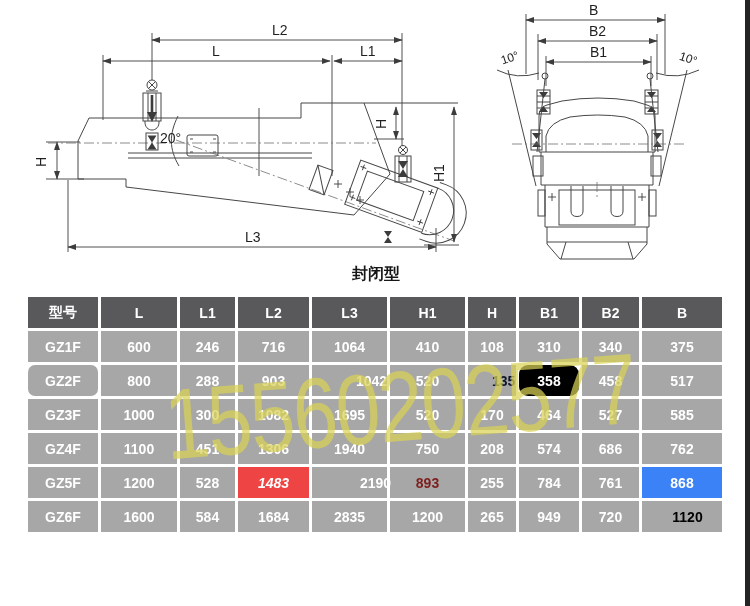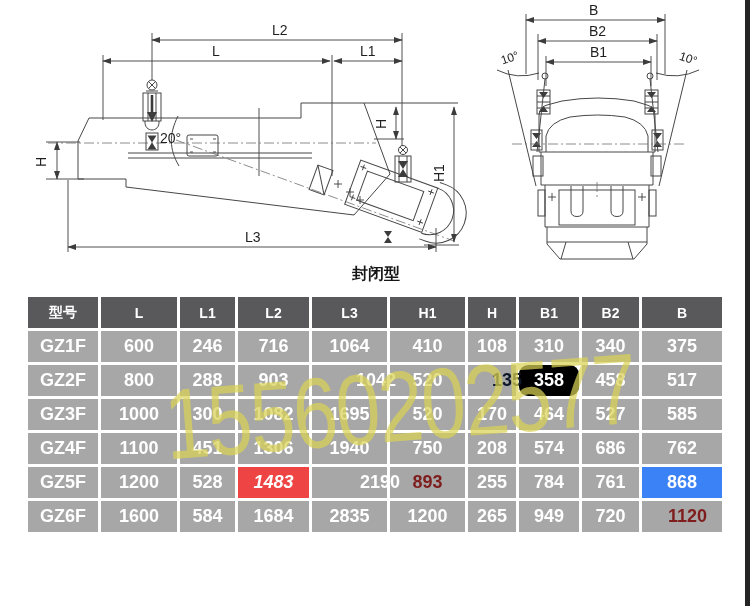--- a/index.html
+++ b/index.html
@@ -12,21 +12,21 @@
   .dim{stroke:#3c3c3c;fill:none;stroke-width:.9;}
   .fil{fill:#3c3c3c;stroke:none;}
   .lbl{font:14px "Liberation Sans",sans-serif;fill:#1f1f1f;}
   .lbl-s{font:12px "Liberation Sans",sans-serif;fill:#1f1f1f;}
   .lbl-b{font:bold 16px "Liberation Sans",sans-serif;fill:#161616;}
   
   table.spec{position:absolute;left:25px;top:294px;width:700px;
              border-collapse:separate;border-spacing:3px;table-layout:fixed;}
   table.spec th{height:29px;font-size:14px;font-weight:bold;color:#fff;
                 text-align:center;vertical-align:middle;}
-  table.spec td{height:29px;font-size:18px;font-weight:bold;color:#fff;
+  table.spec td{height:29px;font-size:14px;font-weight:bold;color:#fff;
                 text-align:center;vertical-align:middle;}
   
   .watermark{position:absolute;left:88px;top:348px;width:624px;height:116px;
              line-height:116px;text-align:center;font-size:100px;letter-spacing:-2px;
              white-space:nowrap;transform:rotate(-4.5deg) scaleX(0.8);
              z-index:9;pointer-events:none;}
   .edge-strip{position:absolute;right:0;top:0;width:5px;height:606px;z-index:10;}
 </style>
 </head>
 <body>
@@ -211,21 +211,21 @@
           <td style="background: rgb(167, 167, 167); color: rgb(255, 255, 255); margin-top: 42px;">246</td>
           <td style="background: rgb(167, 167, 167); color: rgb(255, 255, 255);">716</td>
           <td style="background: rgb(167, 167, 167); color: rgb(255, 255, 255);">1064</td>
           <td style="background: rgb(167, 167, 167); color: rgb(255, 255, 255);">410</td>
           <td style="background: rgb(167, 167, 167); color: rgb(255, 255, 255);">108</td>
           <td style="background: rgb(167, 167, 167); color: rgb(255, 255, 255);">310</td>
           <td style="background: rgb(167, 167, 167); color: rgb(255, 255, 255); margin-top: 44px;">340</td>
           <td style="background: rgb(167, 167, 167); color: rgb(255, 255, 255);">375</td>
         </tr>
         <tr>
-          <td style="background: rgb(167, 167, 167); color: rgb(255, 255, 255);">GZ2F</td>
+          <td style="background: rgb(167, 167, 167); color: rgb(255, 255, 255); border-radius: 7px;">GZ2F</td>
           <td style="background: rgb(167, 167, 167); color: rgb(255, 255, 255);">800</td>
           <td style="background: rgb(167, 167, 167); color: rgb(255, 255, 255);">288</td>
           <td style="background: rgb(167, 167, 167); color: rgb(255, 255, 255);">903</td>
           <td style="background: rgb(167, 167, 167); color: rgb(255, 255, 255); padding-left: 44px;">1042</td>
           <td style="background: rgb(167, 167, 167); color: rgb(255, 255, 255);">520</td>
           <td style="background: rgb(167, 167, 167); color: #0f172a; padding-left: 24px;">135</td>
           <td style="background: #000000; color: rgb(255, 255, 255); border-radius: 9px;">358</td>
           <td style="background: rgb(167, 167, 167); color: rgb(255, 255, 255);">458</td>
           <td style="background: rgb(167, 167, 167); color: rgb(255, 255, 255);">517</td>
         </tr>
@@ -268,21 +268,21 @@
         <tr>
           <td style="background: rgb(167, 167, 167); color: rgb(255, 255, 255);">GZ6F</td>
           <td style="background: rgb(167, 167, 167); color: rgb(255, 255, 255);">1600</td>
           <td style="background: rgb(167, 167, 167); color: rgb(255, 255, 255);">584</td>
           <td style="background: rgb(167, 167, 167); color: rgb(255, 255, 255);">1684</td>
           <td style="background: rgb(167, 167, 167); color: rgb(255, 255, 255);">2835</td>
           <td style="background: rgb(167, 167, 167); color: rgb(255, 255, 255);">1200</td>
           <td style="background: rgb(167, 167, 167); color: rgb(255, 255, 255);">265</td>
           <td style="background: rgb(167, 167, 167); color: rgb(255, 255, 255);">949</td>
           <td style="background: rgb(167, 167, 167); color: rgb(255, 255, 255);">720</td>
-          <td style="background: rgb(167, 167, 167); color: #7f1d1d; padding-left: 12px;">1120</td>
+          <td style="background: rgb(167, 167, 167); color: #000000; padding-left: 12px;">1120</td>
         </tr>
       </tbody>
   </table>
 
   
   <div class="watermark" style="color: rgba(218, 210, 84, 0.72);">15560202577</div>
 
   
   <div class="edge-strip" style="background: rgb(36, 36, 36);"></div>
 </div>

